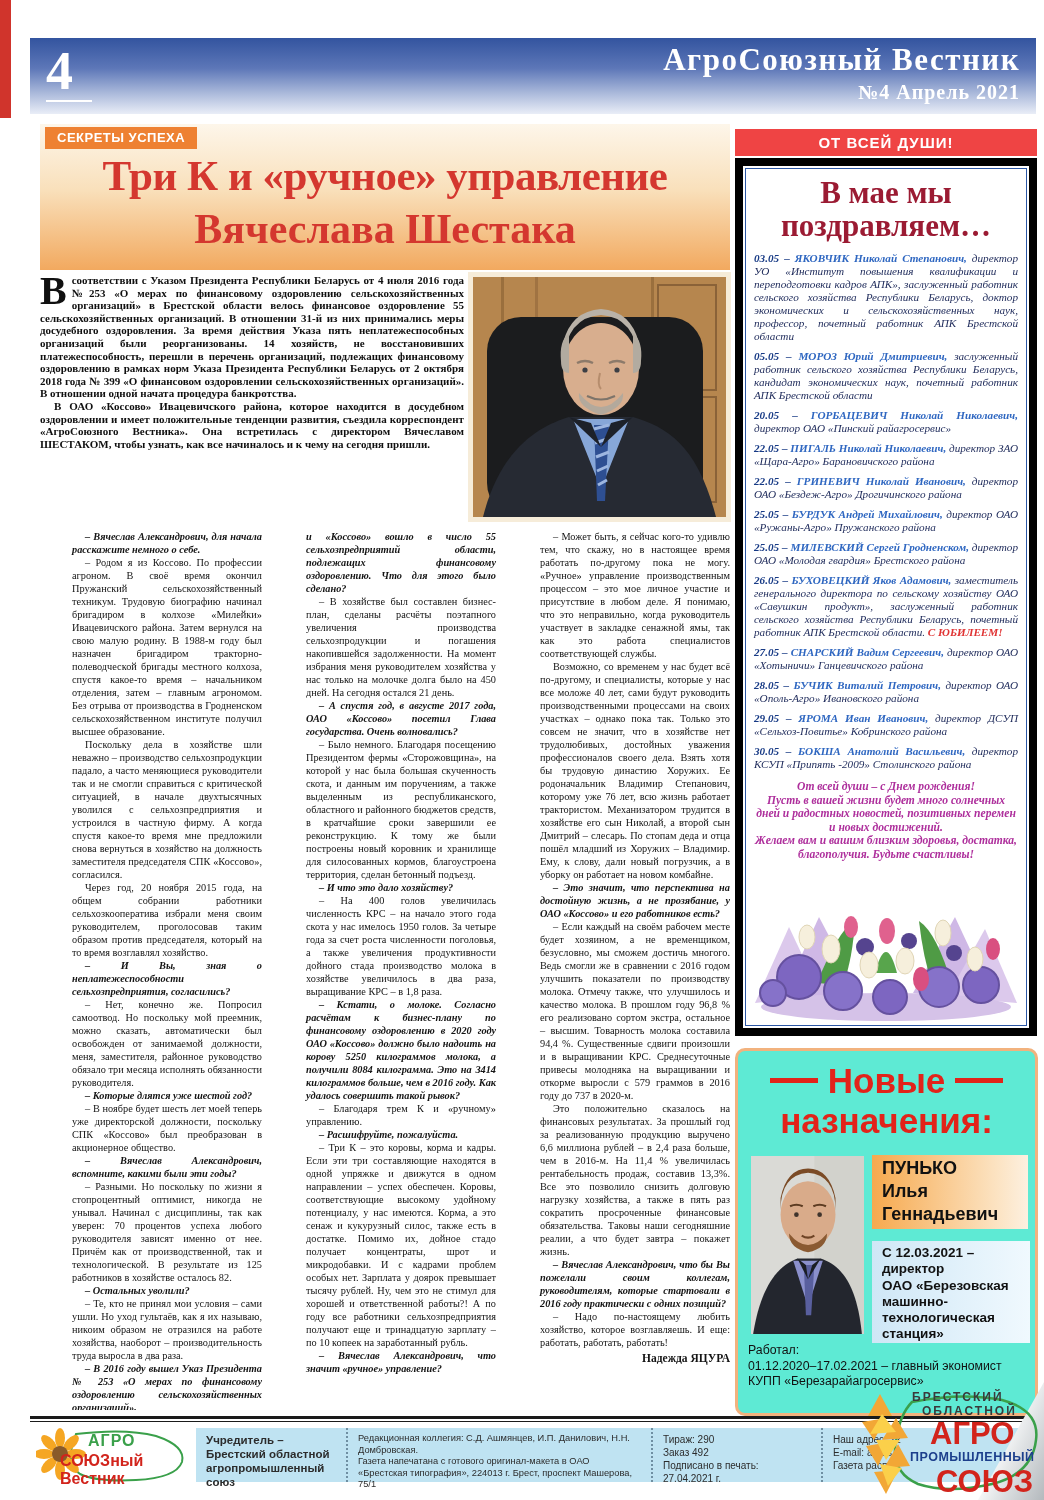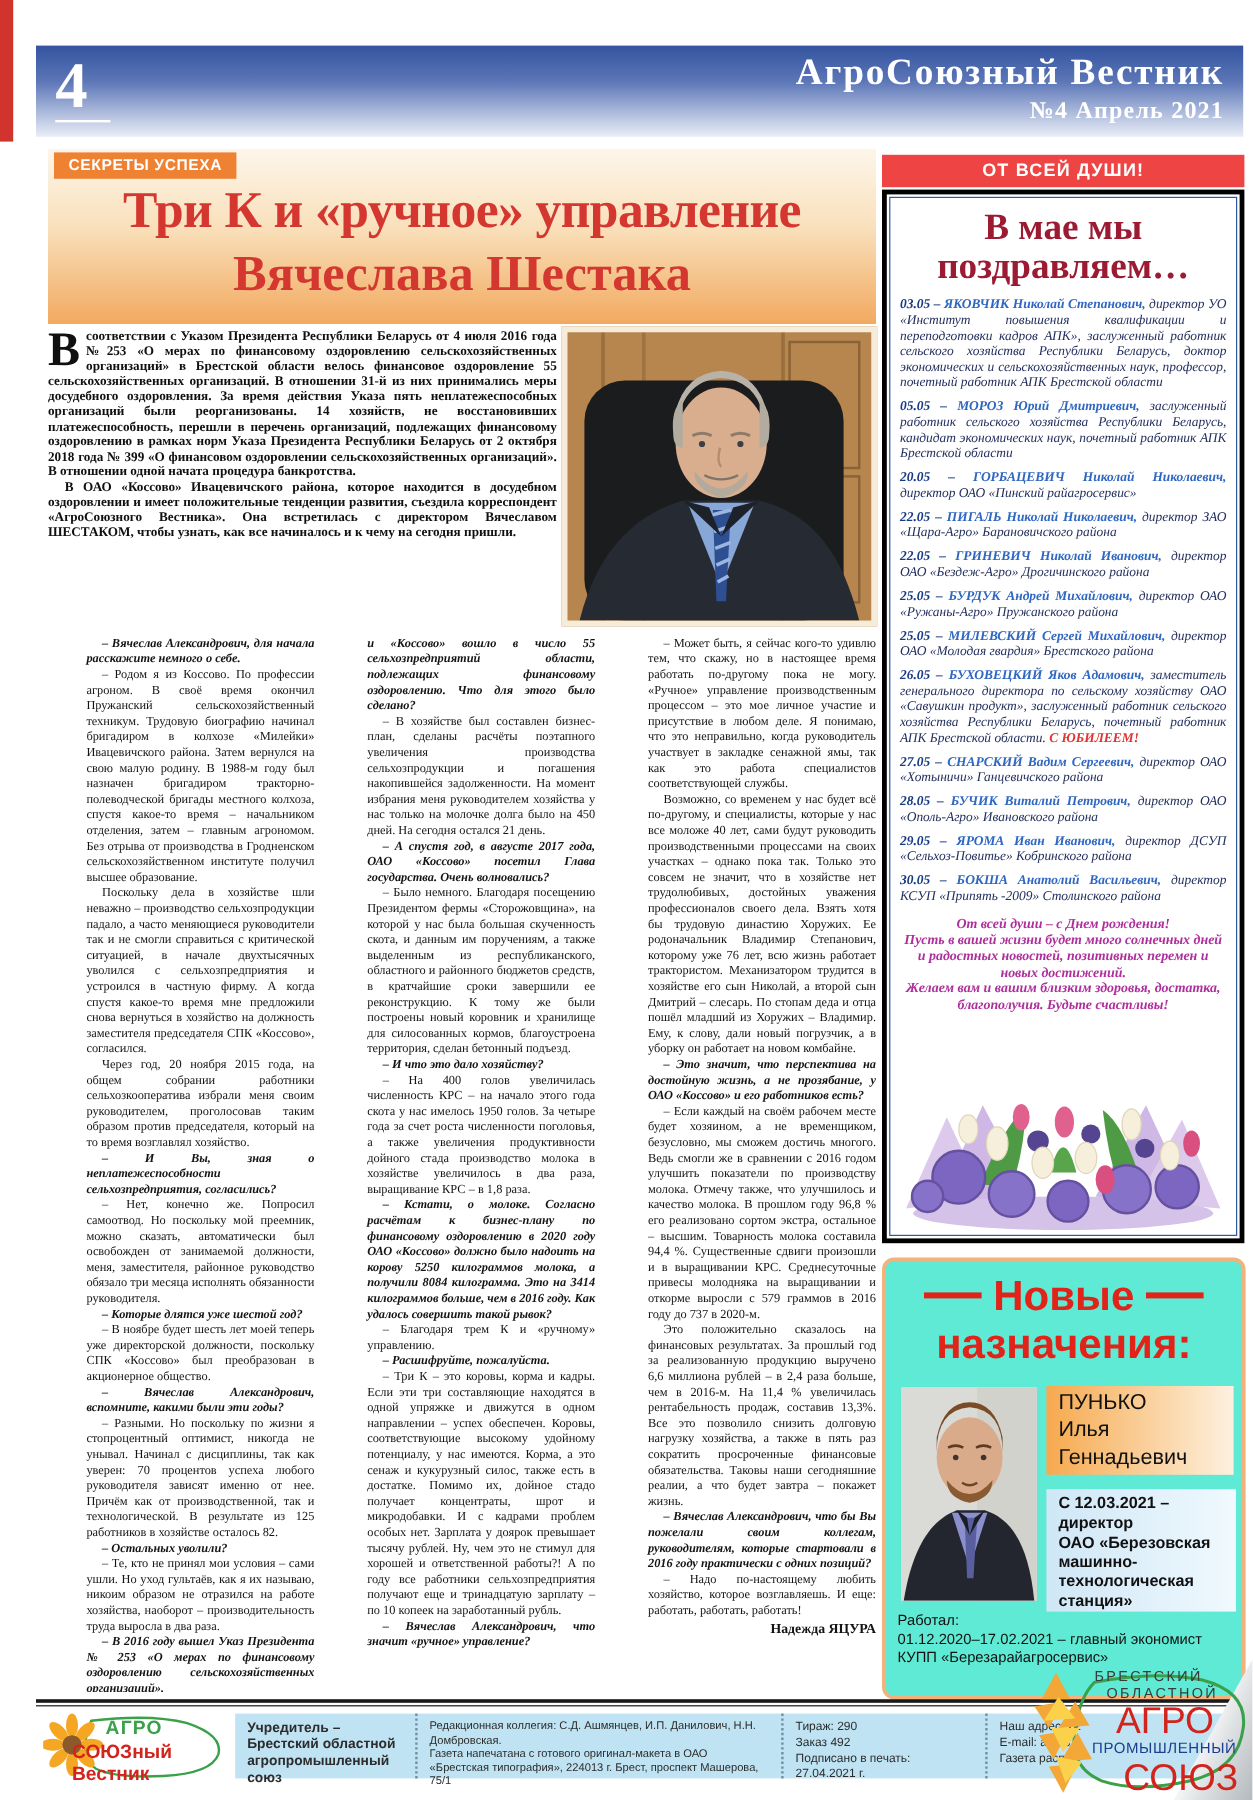--- a/index.html
+++ b/index.html
@@ -37,21 +37,21 @@
   .cols{position:absolute;left:40px;top:530px;width:690px;height:880px;display:flex;gap:12px;overflow:hidden;}
   .col{width:222px;font-size:10.3px;line-height:13px;margin-left:32px;}
   .para{margin:0;text-indent:13px;text-align:justify;}
   .para.q{font-weight:bold;font-style:italic;}
   .para.qc{font-weight:bold;font-style:italic;text-indent:0;}
   .para.by{font-weight:bold;text-align:right;text-indent:0;margin-top:3px;font-size:11.5px;}
   
   .sb-head{position:absolute;left:735px;top:129px;width:302px;height:27px;background:#ef4444;
     color:#fff;font-family:"Liberation Sans",sans-serif;font-weight:bold;font-size:15px;
     text-align:center;line-height:27px;letter-spacing:1px;}
-  .sb-box{position:absolute;left:735px;top:158px;width:302px;height:878px;border:4px solid #000000;
+  .sb-box{position:absolute;left:735px;top:158px;width:302px;height:878px;border:8px solid #000000;
     box-sizing:border-box;background:#fff;padding:2px;}
   .sb-inner{border:1px solid #2b57a5;height:100%;box-sizing:border-box;padding:6px 8px 4px;
     display:flex;flex-direction:column;overflow:hidden;}
   .sb-title{text-align:center;color:#9b1b33;font-weight:bold;font-size:31px;line-height:1.05;margin:2px 0 10px;}
   .greet{font-style:italic;font-size:11.2px;line-height:13px;text-align:justify;color:#232f5e;margin:0 0 7px;}
   .gdate{font-weight:bold;color:#173a85;}
   .gname{color:#2f67c1;}
   .gjub{color:#e03434;}
   .wishes{text-align:center;color:#ae2f9c;font-weight:bold;font-style:italic;
     font-size:11.6px;line-height:13.6px;margin-top:2px;}
@@ -62,21 +62,21 @@
   .appt-t{position:absolute;left:0;width:100%;text-align:center;color:#e2231a;font-weight:bold;
     font-size:35px;line-height:1;}
   .appt-t1{top:12px;}
   .appt-t2{top:52px;}
   .appt-t1::before,.appt-t1::after{content:"";display:inline-block;width:48px;height:5px;
     background:#e2231a;vertical-align:middle;margin:0 10px 6px;}
   .appt-photo{position:absolute;left:13px;top:105px;width:113px;height:178px;background:#dadad6;}
   .appt-photo svg{display:block;width:100%;height:100%;}
   .name-box{position:absolute;left:134px;top:104px;width:156px;height:74px;
     background:linear-gradient(90deg,#f6a94e 0%,#fce3c2 80%,#fdf0e0 100%);
-    font-weight:normal;font-size:18px;line-height:23px;padding:2px 0 0 10px;
+    font-weight:bold;font-size:18px;line-height:23px;padding:2px 0 0 10px;
     white-space:pre-line;box-sizing:border-box;color:#111;}
   .pos-box{position:absolute;left:134px;top:190px;width:158px;height:102px;
     background:linear-gradient(90deg,#cfe7f6 0%,#f0f9fe 100%);
     font-weight:bold;font-size:13.5px;line-height:16.3px;padding:4px 0 16px 10px;
     white-space:pre-line;box-sizing:border-box;color:#111;}
   .work{position:absolute;left:10px;top:292px;width:284px;font-weight:normal;
     font-size:12.3px;line-height:15.5px;color:#111;}
   .work .wl{display:block;}
   
   .rule{position:absolute;left:30px;top:1416px;width:1006px;height:6px;
@@ -89,21 +89,21 @@
   .f-edit{width:305px;font-size:9.3px;line-height:11.5px;}
   .f-print{width:170px;font-size:10px;line-height:13px;}
   .f-addr{width:215px;font-size:10px;line-height:13px;}
   .logo-left{position:absolute;left:36px;top:1426px;width:158px;height:58px;}
   .ll-text1{position:absolute;left:52px;top:6px;color:#3aa04a;font-weight:bold;
     font-family:"Liberation Sans",sans-serif;font-size:16px;letter-spacing:1px;}
   .ll-text2{position:absolute;left:24px;top:26px;color:#d2241c;font-weight:bold;
     font-family:"Liberation Sans",sans-serif;font-size:16px;}
   .logo-right{position:absolute;left:852px;top:1388px;width:192px;height:112px;z-index:5;
     font-family:"Liberation Sans",sans-serif;}
-  .lr-t{position:absolute;left:60px;font-weight:normal;white-space:nowrap;}
+  .lr-t{position:absolute;left:60px;font-weight:bold;white-space:nowrap;}
   .lr1{top:2px;font-size:12px;color:#3a3a3a;letter-spacing:2px;}
   .lr2{top:16px;font-size:12px;color:#3a3a3a;letter-spacing:2px;left:70px;}
   .lr3{top:28px;font-size:31px;color:#d2241c;left:78px;}
   .lr4{top:62px;font-size:12.5px;color:#1c3f8c;letter-spacing:.5px;left:58px;}
   .lr5{top:76px;font-size:31px;color:#d2241c;left:84px;}
   .curl{position:absolute;right:0;bottom:0;width:66px;height:118px;
     background:linear-gradient(295deg,#b4b9bd 0%,#dfe2e4 38%,#ffffff 62%);
     clip-path:polygon(100% 0,100% 100%,0 100%);}
 </style>
 </head>
@@ -219,21 +219,21 @@
           <p class="greet"><b class="gdate">05.05 –</b> <b class="gname">МОРОЗ Юрий Дмитриевич,</b> <span class="grest">заслуженный работник сельского хозяйства Республики Беларусь, кандидат экономических наук, почетный работник АПК Брестской области</span> <b class="gjub"></b></p>
 
           <p class="greet"><b class="gdate">20.05 –</b> <b class="gname">ГОРБАЦЕВИЧ Николай Николаевич,</b> <span class="grest">директор ОАО «Пинский райагросервис»</span> <b class="gjub"></b></p>
 
           <p class="greet"><b class="gdate">22.05 –</b> <b class="gname">ПИГАЛЬ Николай Николаевич,</b> <span class="grest">директор ЗАО «Щара-Агро» Барановичского района</span> <b class="gjub"></b></p>
 
           <p class="greet"><b class="gdate">22.05 –</b> <b class="gname">ГРИНЕВИЧ Николай Иванович,</b> <span class="grest">директор ОАО «Бездеж-Агро» Дрогичинского района</span> <b class="gjub"></b></p>
 
           <p class="greet"><b class="gdate">25.05 –</b> <b class="gname">БУРДУК Андрей Михайлович,</b> <span class="grest">директор ОАО «Ружаны-Агро» Пружанского района</span> <b class="gjub"></b></p>
 
-          <p class="greet"><b class="gdate">25.05 –</b> <b class="gname">МИЛЕВСКИЙ Сергей Михайлович,</b> <span class="grest">директор ОАО «Молодая гвардия» Брестского района</span> <b class="gjub"></b></p>
+          <p class="greet"><b class="gdate">25.05 –</b> <b class="gname">МИЛЕВСКИЙ Сергей Гродненском,</b> <span class="grest">директор ОАО «Молодая гвардия» Брестского района</span> <b class="gjub"></b></p>
 
           <p class="greet"><b class="gdate">26.05 –</b> <b class="gname">БУХОВЕЦКИЙ Яков Адамович,</b> <span class="grest">заместитель генерального директора по сельскому хозяйству ОАО «Савушкин продукт», заслуженный работник сельского хозяйства Республики Беларусь, почетный работник АПК Брестской области.</span> <b class="gjub">С ЮБИЛЕЕМ!</b></p>
 
           <p class="greet"><b class="gdate">27.05 –</b> <b class="gname">СНАРСКИЙ Вадим Сергеевич,</b> <span class="grest">директор ОАО «Хотыничи» Ганцевичского района</span> <b class="gjub"></b></p>
 
           <p class="greet"><b class="gdate">28.05 –</b> <b class="gname">БУЧИК Виталий Петрович,</b> <span class="grest">директор ОАО «Ополь-Агро» Ивановского района</span> <b class="gjub"></b></p>
 
           <p class="greet"><b class="gdate">29.05 –</b> <b class="gname">ЯРОМА Иван Иванович,</b> <span class="grest">директор ДСУП «Сельхоз-Повитье» Кобринского района</span> <b class="gjub"></b></p>
 
           <p class="greet"><b class="gdate">30.05 –</b> <b class="gname">БОКША Анатолий Васильевич,</b> <span class="grest">директор КСУП «Припять -2009» Столинского района</span> <b class="gjub"></b></p>

